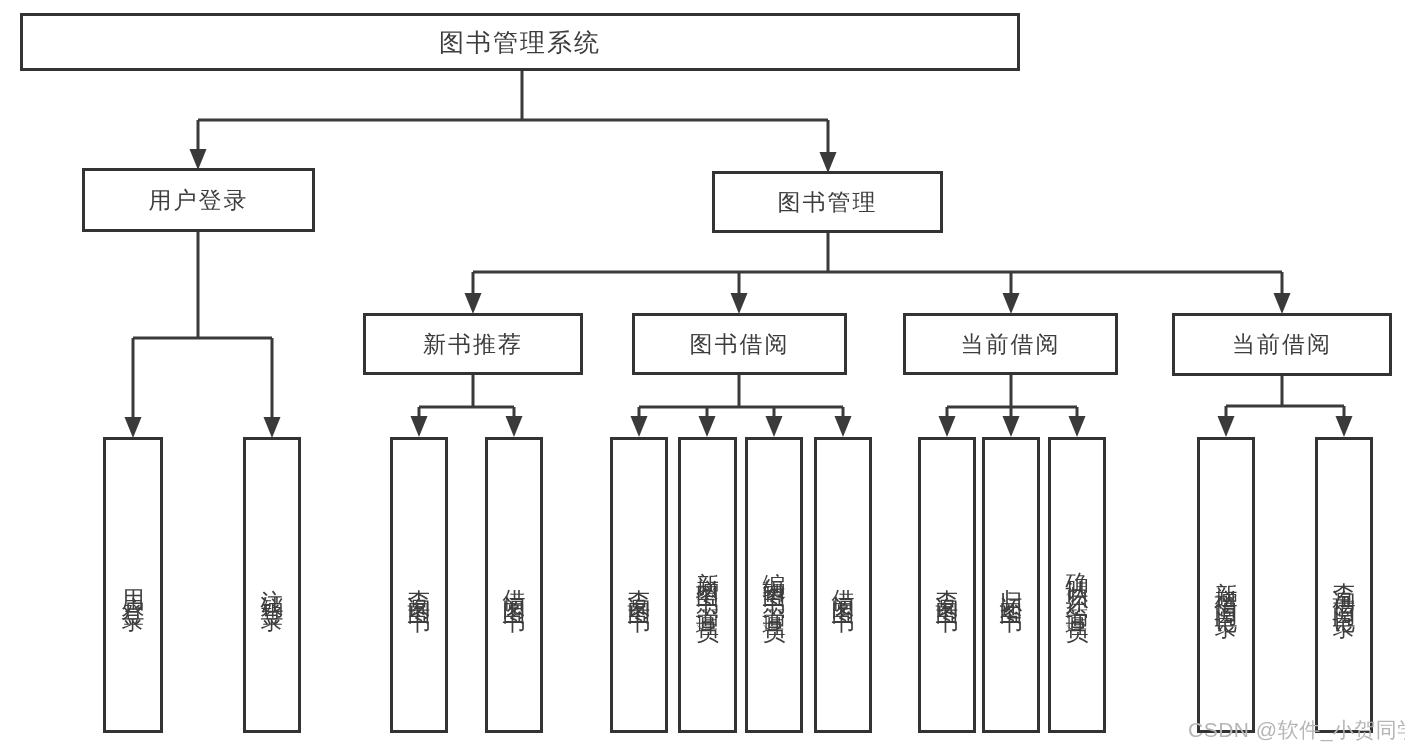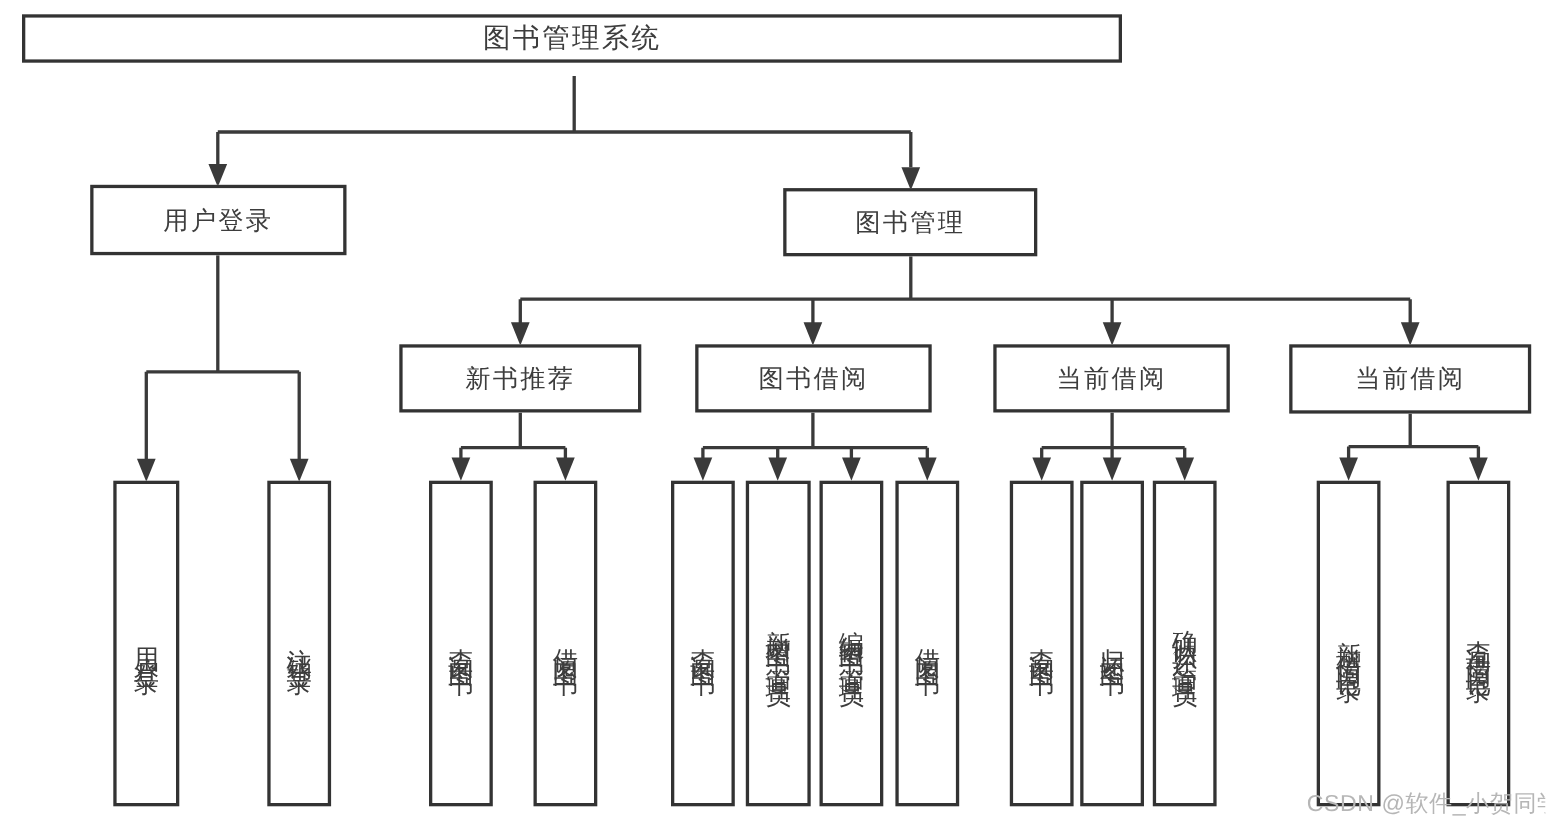--- a/index.html
+++ b/index.html
@@ -82,21 +82,21 @@
       <polygon points="765.5,416 782.5,416 774,437"></polygon>
       <polygon points="834.5,416 851.5,416 843,437"></polygon>
       <polygon points="938.5,416 955.5,416 947,437"></polygon>
       <polygon points="1002.5,416 1019.5,416 1011,437"></polygon>
       <polygon points="1068.5,416 1085.5,416 1077,437"></polygon>
       <polygon points="1217.5,416 1234.5,416 1226,437"></polygon>
       <polygon points="1335.5,416 1352.5,416 1344,437"></polygon>
     </g>
   </svg>
 
-  <div class="node root" style="left:20px;top:13px;width:1000px;height:44px">图书管理系统</div>
+  <div class="node root" style="left:20px;top:13px;width:1000px;height:58px">图书管理系统</div>
 
   <div class="node" style="left:82px;top:168px;width:233px;height:64px">用户登录</div>
   <div class="node" style="left:363px;top:313px;width:220px;height:62px">新书推荐</div>
 
   <div class="node" style="left:712px;top:171px;width:231px;height:62px">图书管理</div>
   <div class="node" style="left:632px;top:313px;width:215px;height:62px">图书借阅</div>
   <div class="node" style="left:903px;top:313px;width:215px;height:62px">当前借阅</div>
   <div class="node" style="left:1172px;top:313px;width:220px;height:63px">当前借阅</div>
 
   <div class="node v" style="left:103px;top:437px;width:60px;height:296px">用户登录</div>

